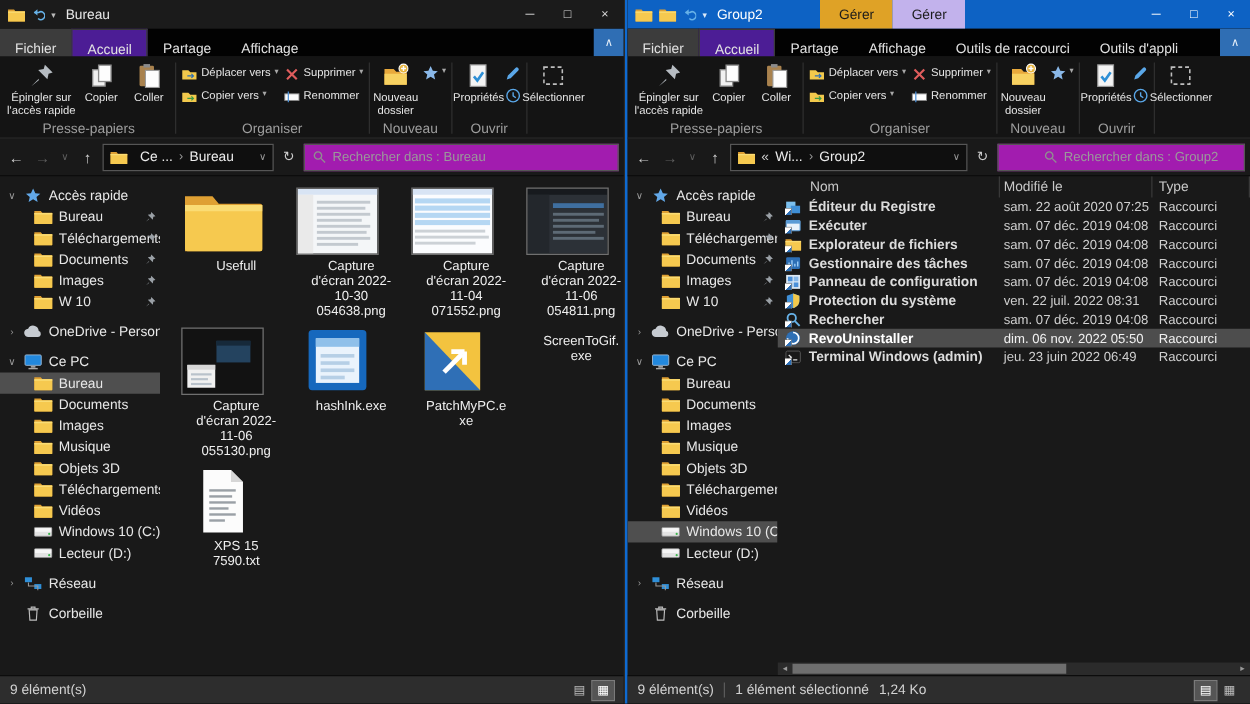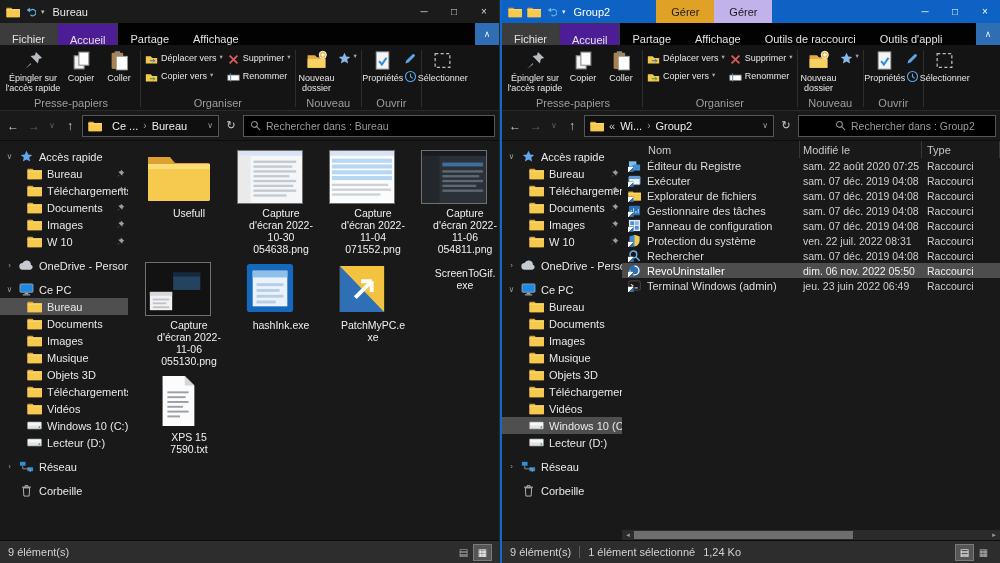--- a/index.html
+++ b/index.html
@@ -54,21 +54,21 @@
   .nav-btn{width:18px;text-align:center;color:#cfcfcf;font-size:12px;flex:none;}
   .nav-btn.sm{width:12px;font-size:8px;}
   .nav-btn.dim{color:#5f5f5f;}
   .addr{flex:1;height:22px;background:#0f0f0f;border:1px solid #565656;display:flex;align-items:center;gap:5px;padding:0 5px;min-width:0;}
   .addr-ico{width:14px;height:12px;flex:none;}
   .crumb-collapse{color:#cfcfcf;}
   .crumb{color:#ececec;white-space:nowrap;}
   .crumb-sep{color:#9a9a9a;font-size:10px;}
   .addr-dd{margin-left:auto;color:#9a9a9a;font-size:8px;}
   .refresh{font-size:11px;}
-  .search{height:22px;background:#000000;border:1px solid #565656;display:flex;align-items:center;gap:5px;padding:0 6px;flex:none;}
+  .search{height:22px;background:#a21caf;border:1px solid #565656;display:flex;align-items:center;gap:5px;padding:0 6px;flex:none;}
   .window.left .search{width:252px;}
   .window.right .search{width:198px;padding-left:36px;}
   .search-ico{width:11px;height:11px;flex:none;}
   .search input{flex:1;min-width:0;background:transparent;border:none;outline:none;color:#cfcfcf;font-family:"Liberation Sans","DejaVu Sans",sans-serif;font-size:10.5px;padding:0;}
   .search input::placeholder{color:#9a9a9a;opacity:1;}
 
   
   .wbody{flex:1;display:flex;min-height:0;}
   .sidebar{width:128px;flex:none;padding-top:7px;overflow:hidden;}
   .window.right .sidebar{width:120px;}
@@ -91,21 +91,21 @@
 
   
   .content-details{flex:1;min-width:0;position:relative;overflow:hidden;}
   .cols-header{display:flex;height:17px;align-items:center;color:#c8c8c8;padding-left:6px;}
   .hcol{height:100%;display:flex;align-items:center;border-right:1px solid #383838;}
   .h-name{width:172px;padding-left:20px;}
   .h-date{width:122px;padding-left:3px;}
   .h-type{flex:1;padding-left:5px;}
   .drow{display:flex;height:15px;align-items:center;padding-left:6px;color:#dcdcdc;}
   .drow.selected{background:#4d4d4d;color:#fff;}
-  .c-name{width:172px;display:flex;align-items:center;gap:6px;overflow:hidden;white-space:nowrap;flex:none;}
+  .c-name{width:172px;display:flex;align-items:center;gap:6px;overflow:hidden;white-space:nowrap;flex:none;font-weight:bold;}
   .c-date{width:122px;padding-left:3px;font-size:10.5px;color:#cfcfcf;white-space:nowrap;flex:none;}
   .c-type{flex:1;padding-left:5px;font-size:10.5px;color:#cfcfcf;white-space:nowrap;overflow:hidden;}
   .drow.selected .c-date,.drow.selected .c-type{color:#f0f0f0;}
   .row-ico{width:13px;height:13px;flex:none;position:relative;}
   .row-ico::after{content:"";position:absolute;left:0;bottom:0;width:5px;height:5px;background:linear-gradient(135deg,#fff 55%,#2d6fb5 55%);box-shadow:0 0 0 0.5px #808080;}
   .hscroll{position:absolute;left:0;right:0;bottom:0;height:10px;background:#2b2b2b;display:flex;align-items:center;}
   .harr{width:12px;text-align:center;font-size:7px;color:#9a9a9a;}
   .harr.rightmost{margin-left:auto;}
   .hthumb{position:absolute;left:12px;top:1px;bottom:1px;width:58%;background:#6e6e6e;}
 

